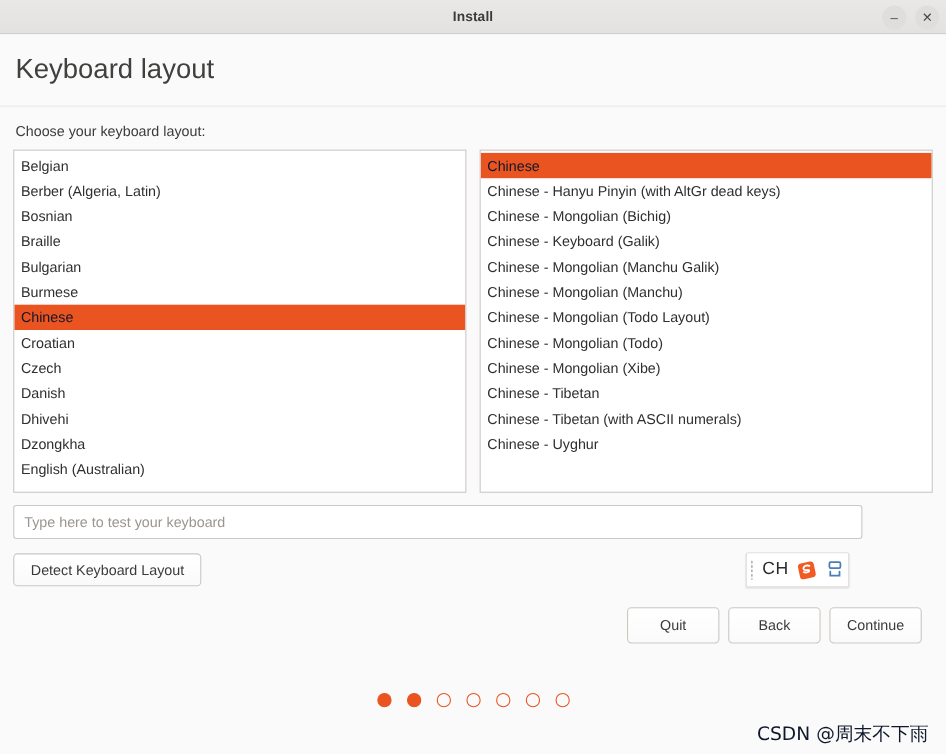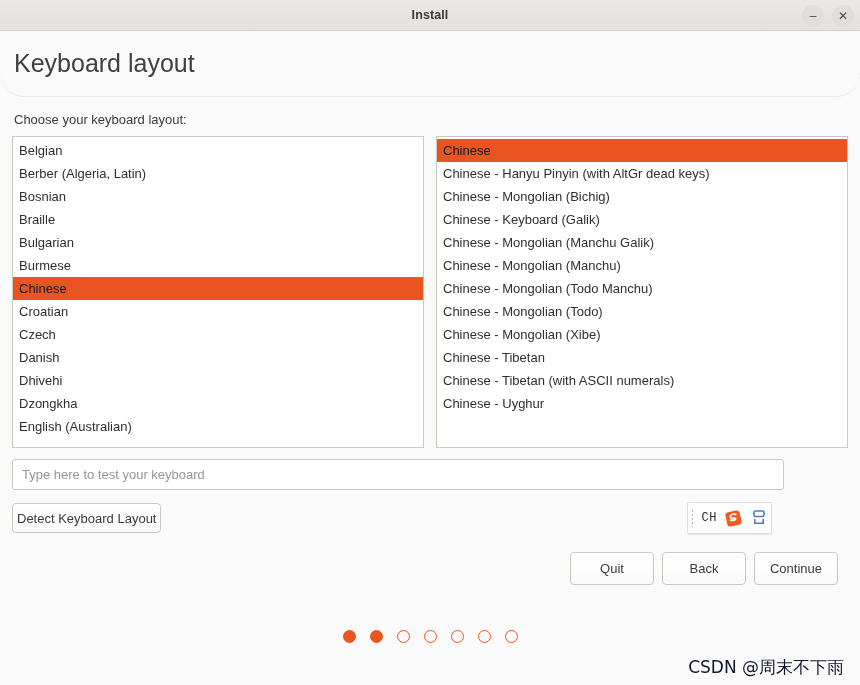--- a/index.html
+++ b/index.html
@@ -58,21 +58,20 @@
 
   
   .page-header {
     height: 66px;
     background: #fafafa;
     border-bottom: 1px solid #ebe9e7;
     display: flex;
     align-items: center;
     padding-left: 14px;
     box-sizing: border-box;
-    border-radius: 24px;
   }
   .page-title {
     font-size: 25px;
     font-weight: normal;
     color: #40403f;
   }
 
   
   .content {
     padding: 0 12px;
@@ -146,21 +145,21 @@
     border: 1px solid #cdc7c2;
     border-radius: 4px;
     font-size: 13px;
     font-family: "Liberation Sans", sans-serif;
     color: #3b3b3b;
     cursor: pointer;
     box-sizing: border-box;
   }
   .btn-detect {
     height: 30px;
-    padding: 0 4px;
+    padding: 0 15px;
   }
 
   
   .ime-tray {
     display: flex;
     align-items: center;
     height: 30px;
     background: #ffffff;
     border: 1px solid #e2dedb;
     border-radius: 2px;
@@ -172,22 +171,22 @@
     width: 5px;
     height: 18px;
     margin-right: 4px;
     background-image: radial-gradient(#b9b4b0 40%, transparent 41%);
     background-size: 3px 4px;
     background-repeat: repeat-y;
     background-position: center top;
     cursor: move;
   }
   .ime-ch {
-    font-family: Liberation Mono, monospace;
-    font-size: 12px;
+    font-family: Liberation Sans, sans-serif;
+    font-size: 16px;
     color: #2c2c2c;
     padding: 0 7px 0 3px;
     letter-spacing: 0.5px;
     text-align: center;
   }
   .ime-logo {
     width: 19px;
     height: 19px;
     margin-right: 8px;
     display: flex;
@@ -286,21 +285,21 @@
         </div>
     </div>
     <div class="listbox">
       <div class="list-inner" id="variant-list">
           <div class="list-item selected">Chinese</div>
           <div class="list-item">Chinese - Hanyu Pinyin (with AltGr dead keys)</div>
           <div class="list-item">Chinese - Mongolian (Bichig)</div>
           <div class="list-item">Chinese - Keyboard (Galik)</div>
           <div class="list-item">Chinese - Mongolian (Manchu Galik)</div>
           <div class="list-item">Chinese - Mongolian (Manchu)</div>
-          <div class="list-item">Chinese - Mongolian (Todo Manchu)</div>
+          <div class="list-item">Chinese - Mongolian (Todo Layout)</div>
           <div class="list-item">Chinese - Mongolian (Todo)</div>
           <div class="list-item">Chinese - Mongolian (Xibe)</div>
           <div class="list-item">Chinese - Tibetan</div>
           <div class="list-item">Chinese - Tibetan (with ASCII numerals)</div>
           <div class="list-item">Chinese - Uyghur</div>
         </div>
     </div>
   </div>
 
   <input class="test-input" type="text" placeholder="Type here to test your keyboard" style="">

